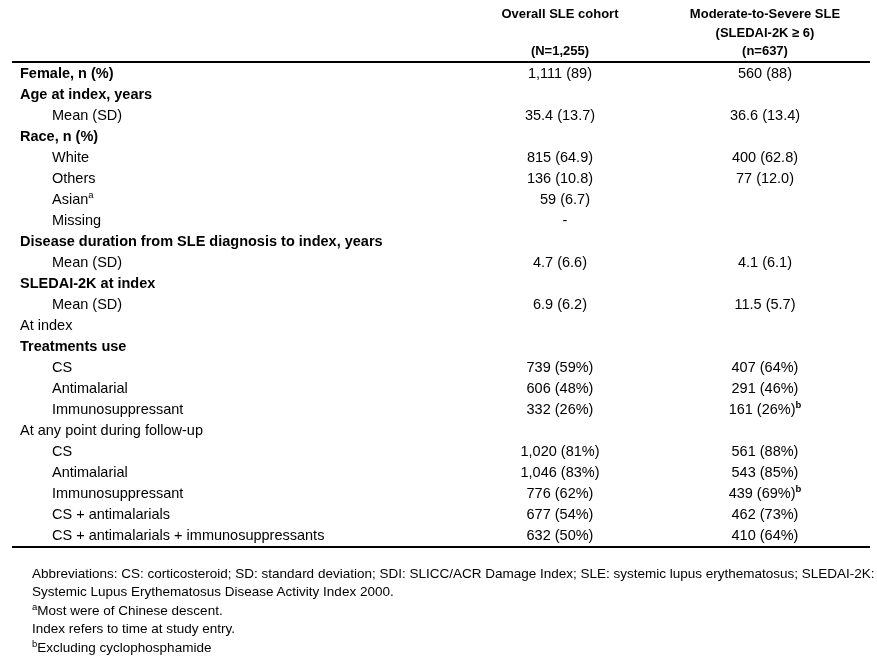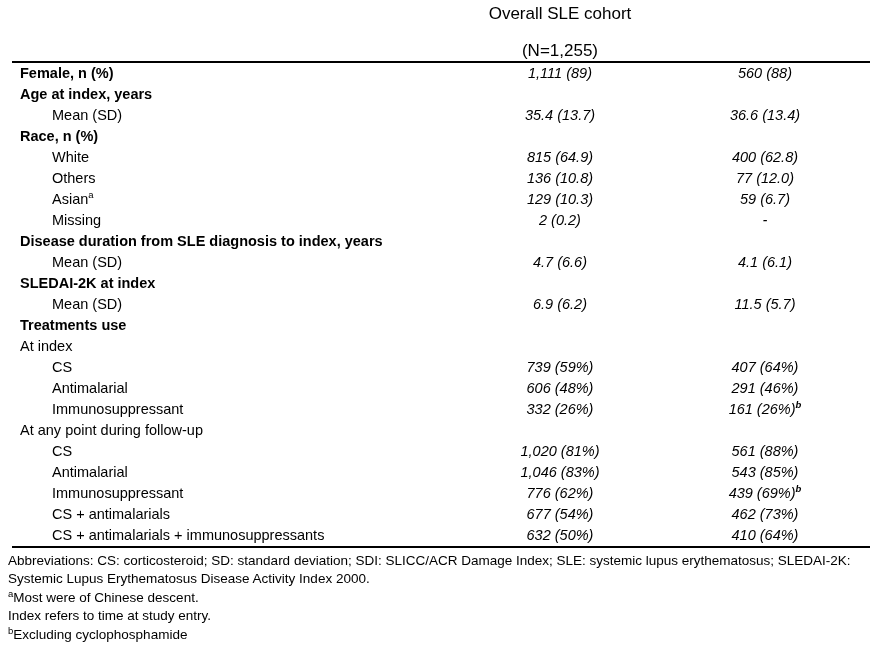--- a/index.html
+++ b/index.html
@@ -19,22 +19,22 @@
   }
   
   .hdr-row {
     display: flex;
     padding-top: 5px;
   }
   .hdr-spacer { width: 452px; flex: none; }
   .hdr-col {
     flex: none;
     text-align: center;
-    font-weight: normal;
-    font-size: 17px;
+    font-weight: bold;
+    font-size: 13px;
     line-height: 18.5px;
     white-space: nowrap;
   }
   .hdr-col.c2 { width: 200px; }
   .hdr-col.c3 { width: 210px; }
   .hline { min-height: 18.5px; }
   
   .rule {
     border: none;
     border-top: 2px solid #000;
@@ -56,50 +56,55 @@
     white-space: nowrap;
     overflow: visible;
   }
   .lbl.ind1 { padding-left: 44px; }
   .lbl.bold { font-weight: bold; }
   .lbl.italic { }
   .val {
     flex: none;
     text-align: center;
     white-space: nowrap;
-    font-style: italic;
   }
   .val.c2 { width: 200px; }
   .val.c3 { width: 210px; }
   sup {
     font-size: 9.5px;
     line-height: 0;
     vertical-align: super;
   }
   sup.bsup { font-weight: bold; }
   
   .footnotes {
-    padding-top: 4px;
+    padding-top: 17px;
     font-size: 13.5px;
     line-height: 18.5px;
+    margin-left: 24px;
   }
   .fn-line { white-space: nowrap; }
 </style>
 </head>
 <body>
 
 <div class="page">
 
   <div class="hdr-row">
     <div class="hdr-spacer"></div>
     <div class="hdr-col c2">
       <div class="hline">Overall SLE cohort</div>
       <div class="hline"></div>
       <div class="hline">(N=1,255)</div>
     </div>
+    <div class="hdr-col c3">
+      <div class="hline">Moderate-to-Severe SLE</div>
+      <div class="hline">(SLEDAI-2K ≥ 6)</div>
+      <div class="hline">(n=637)</div>
+    </div>
   </div>
 
   <div class="rule"></div>
 
   <div>
 
     <div class="trow">
       <div class="lbl bold">Female, n (%)</div>
       <div class="val c2">1,111 (89)</div>
       <div class="val c3">560 (88)</div>
@@ -131,27 +136,25 @@
 
 
     <div class="trow">
       <div class="lbl ind1">Others</div>
       <div class="val c2">136 (10.8)</div>
       <div class="val c3">77 (12.0)</div>
     </div>
 
     <div class="trow">
       <div class="lbl ind1"><span>Asian</span><sup>a</sup></div>
-      <div class="val c2">129 (10.3)</div>
       <div class="val c3">59 (6.7)</div>
     </div>
 
     <div class="trow">
       <div class="lbl ind1">Missing</div>
-      <div class="val c2">2 (0.2)</div>
       <div class="val c3">-</div>
     </div>
 
     <div class="trow">
       <div class="lbl bold">Disease duration from SLE diagnosis to index, years</div>
       <div class="val c2"></div>
       <div class="val c3"></div>
     </div>
 
     <div class="trow">
@@ -166,27 +169,27 @@
       <div class="val c3"></div>
     </div>
 
     <div class="trow">
       <div class="lbl ind1 italic">Mean (SD)</div>
       <div class="val c2">6.9 (6.2)</div>
       <div class="val c3">11.5 (5.7)</div>
     </div>
 
     <div class="trow">
+      <div class="lbl">At index</div>
+      <div class="val c2"></div>
+      <div class="val c3"></div>
+    </div>
+
+    <div class="trow">
       <div class="lbl bold">Treatments use</div>
-      <div class="val c2"></div>
-      <div class="val c3"></div>
-    </div>
-
-    <div class="trow">
-      <div class="lbl">At index</div>
       <div class="val c2"></div>
       <div class="val c3"></div>
     </div>
 
     <div class="trow">
       <div class="lbl ind1">CS</div>
       <div class="val c2">739 (59%)</div>
       <div class="val c3">407 (64%)</div>
     </div>
 

